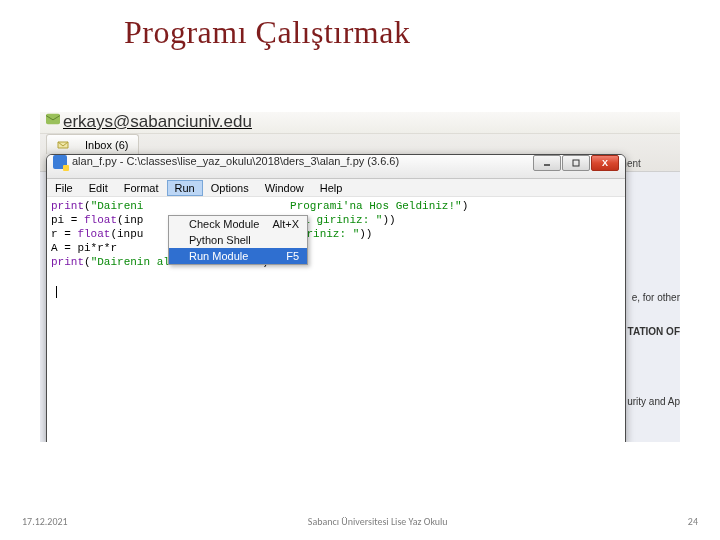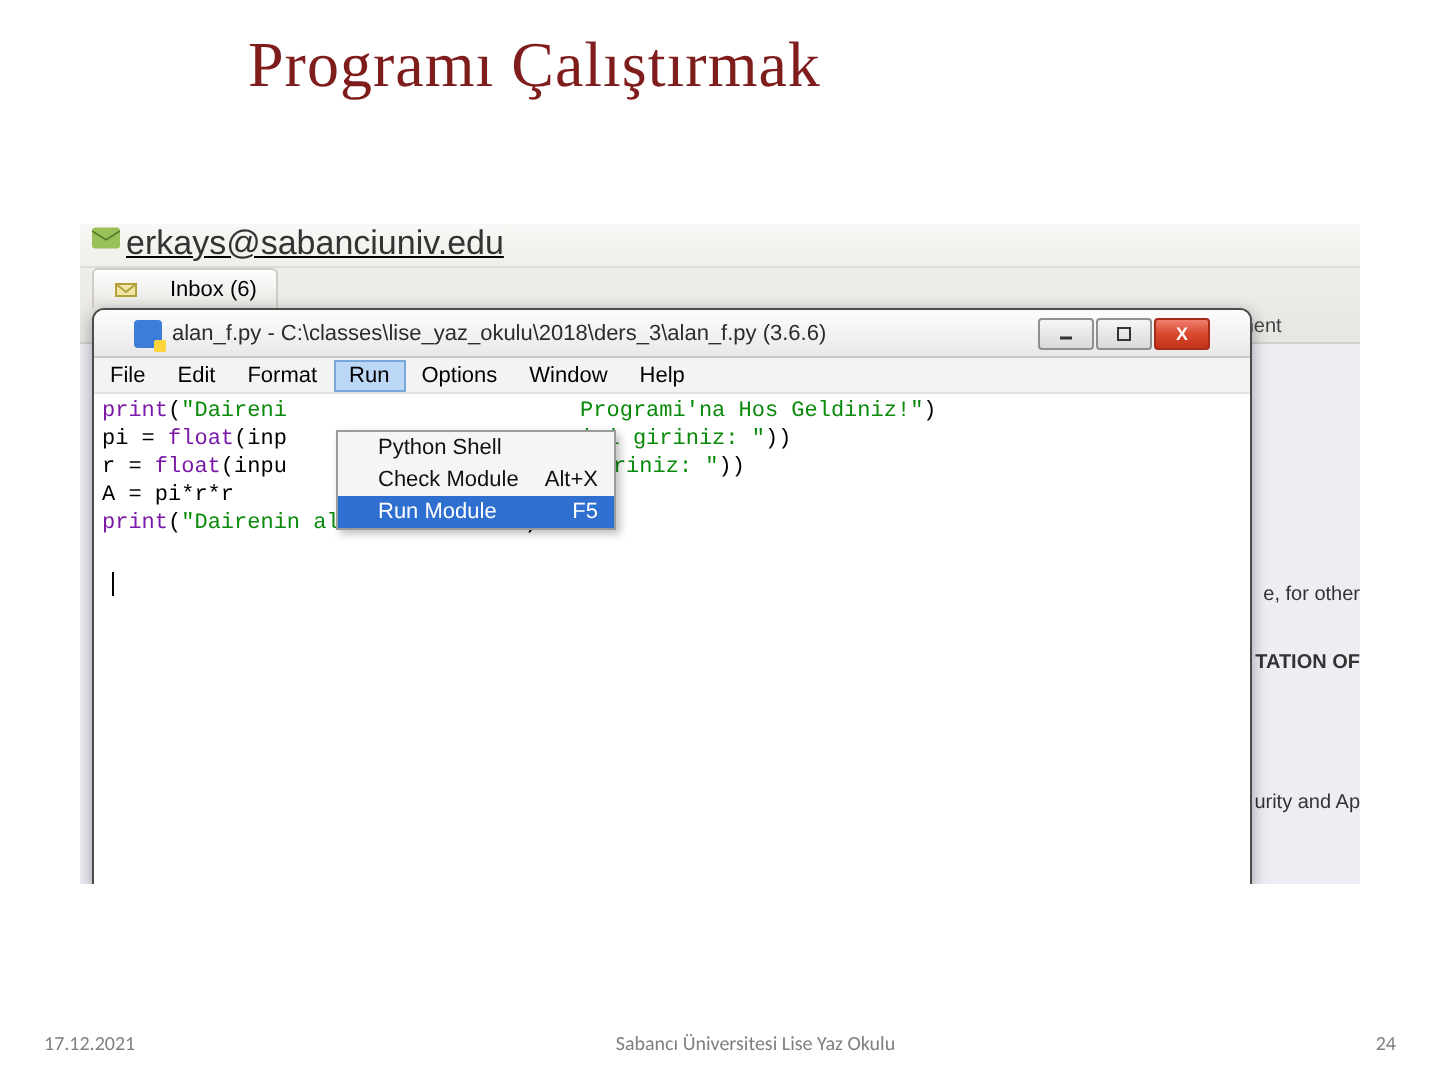--- a/index.html
+++ b/index.html
@@ -17,21 +17,21 @@
   .tb-toolbar{position:absolute;top:43px;left:4px;right:4px;height:17px;display:flex;gap:4px;align-items:center;font-size:10px;color:#444}
   .tb-tool{display:flex;align-items:center;gap:2px;padding:1px 3px}
 
   
   .clipped{position:absolute;right:0;top:180px;color:#333;font-size:10px;font-family:Tahoma,sans-serif}
   .clipped2{position:absolute;right:0;top:214px;color:#333;font-size:10px;font-family:Tahoma,sans-serif;font-weight:bold;text-transform:uppercase}
   .clipped3{position:absolute;right:0;top:284px;color:#333;font-size:10px;font-family:Tahoma,sans-serif}
 
   
   .win { position:absolute; top:42px; left:6px; width:580px; height:290px; background:#fff; border:1px solid #4b4b4b; border-radius:6px 6px 0 0; box-shadow:0 2px 8px rgba(0,0,0,.35); overflow:hidden; }
-  .titlebar{height:24px;background:linear-gradient(#fdfdfd,#e8e8e8);border-bottom:1px solid #c6c6c6;display:flex;align-items:center;padding:0 20px;font-size:11px;color:#2b2b2b}
+  .titlebar{height:24px;background:linear-gradient(#fdfdfd,#e8e8e8);border-bottom:1px solid #c6c6c6;display:flex;padding:0 6px;font-size:11px;color:#2b2b2b}
   .title-icon{width:14px;height:14px;margin-right:5px;background:#3b7dd8;border-radius:2px;position:relative}
   .title-icon::after{content:"";position:absolute;width:6px;height:6px;background:#ffd43b;right:-2px;bottom:-2px;border-radius:1px}
   .winbtns{margin-left:auto;display:flex;gap:1px}
   .wb{width:28px;height:16px;border:1px solid #8f8f8f;border-radius:2px;background:linear-gradient(#f6f6f6,#d9d9d9);display:flex;align-items:center;justify-content:center;font-size:9px;color:#333}
   .wb.close{background:linear-gradient(#f08070,#d9472d,#c1321a);border-color:#a62c18;color:#fff;font-weight:bold}
   .wb.max svg,.wb.min svg{width:10px;height:10px}
 
   .menubar{height:18px;display:flex;align-items:center;font-size:11px;background:#f3f3f3;border-bottom:1px solid #e3e3e3}
   .menubar span{padding:2px 8px;cursor:default}
   .menubar span.open{background:#bcd6f5;border:1px solid #7aa7d8;padding:1px 7px}
@@ -114,26 +114,26 @@
     <div class="editor"><span class="fn">print</span><span class="op">(</span><span class="str">"Daireni</span><span style="display:inline-block;width:140px"></span><span class="str"> Programi'na Hos Geldiniz!"</span><span class="op">)</span>
 <span class="op">pi = </span><span class="fn">float</span><span class="op">(inp</span><span style="display:inline-block;width:140px"></span><span class="str">rini giriniz: "</span><span class="op">))</span>
 <span class="op">r = </span><span class="fn">float</span><span class="op">(inpu</span><span style="display:inline-block;width:130px"></span><span class="str">ni giriniz: "</span><span class="op">))</span>
 <span class="op">A = pi*r*r</span>
 <span class="fn">print</span><span class="op">(</span><span class="str">"Dairenin alani: %. 2f"</span><span class="op"> %A)</span>
 </div>
     <div class="cursor-line"></div>
 
     <div class="menu">
       <div class="menu-item">
+        <span>Check Module</span>
+          <span>Alt+X</span>
+      </div>
+      <div class="menu-item">
         <span>Python Shell</span>
           <span></span>
-      </div>
-      <div class="menu-item">
-        <span>Check Module</span>
-          <span>Alt+X</span>
       </div>
       <div class="menu-item hl">
         <span>Run Module</span>
           <span>F5</span>
       </div>
     </div>
   </div>
 </div>
 
 <div class="footer">

